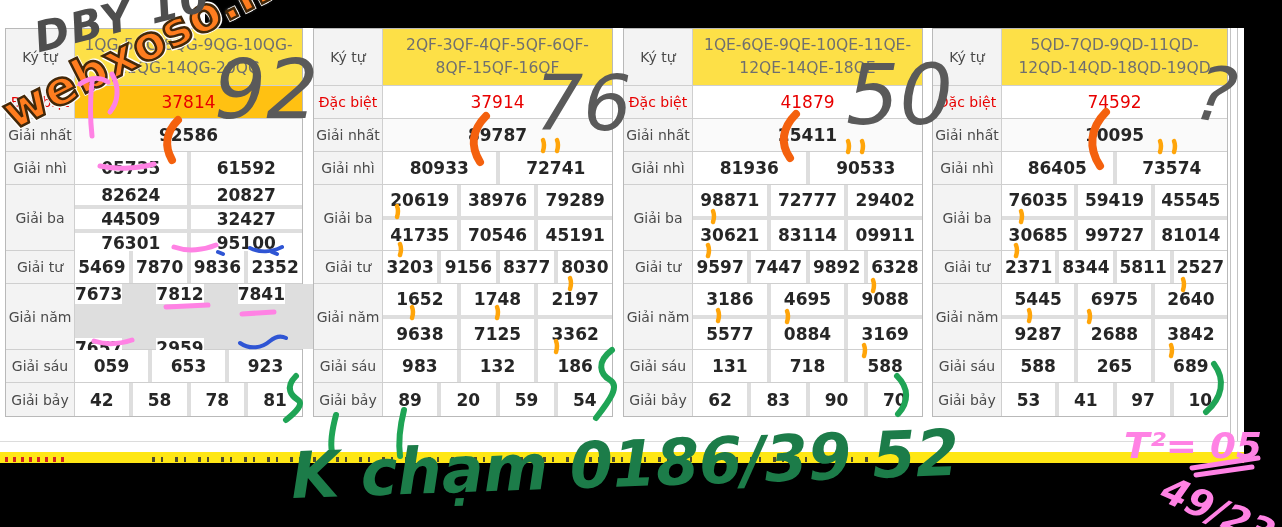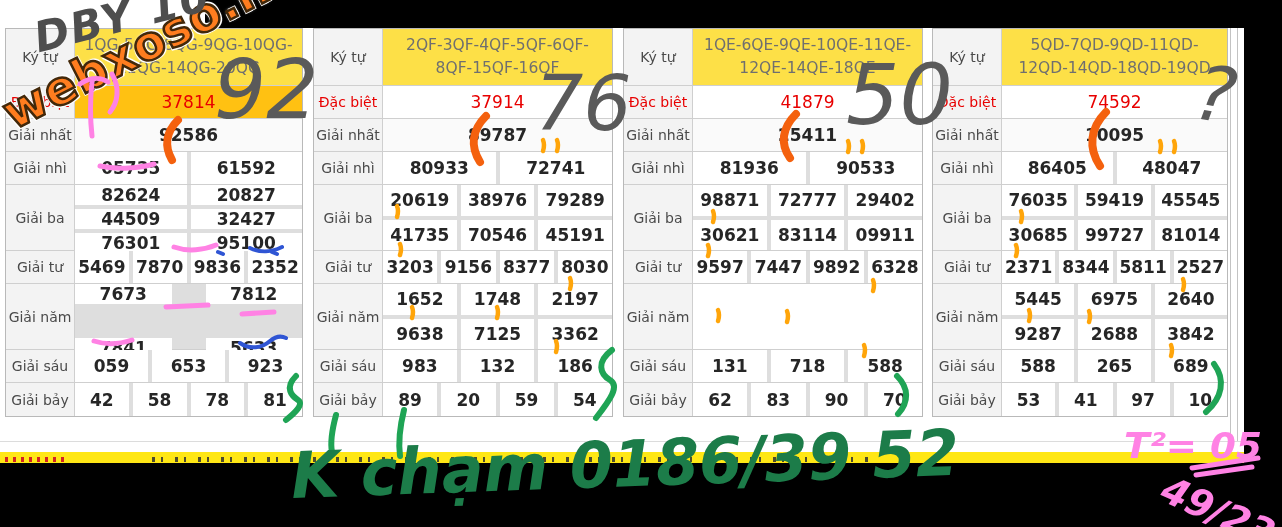--- a/index.html
+++ b/index.html
@@ -107,21 +107,21 @@
           <div class="lt-label">Giải tư</div>
           <div class="lt-cells" style="grid-template-columns: repeat(4, 1fr);">
             <div class="lt-cell">5469</div>
             <div class="lt-cell">7870</div>
             <div class="lt-cell">9836</div>
             <div class="lt-cell">2352</div>
           </div>
         </div>
         <div class="lt-row" style="height: 66px;">
           <div class="lt-label">Giải năm</div>
-          <div class="lt-cells" style="grid-template-columns: repeat(2, 1fr); gap: 34px;">
+          <div class="lt-cells" style="grid-template-columns: repeat(4, 1fr); gap: 34px;">
             <div class="lt-cell">7673</div>
             <div class="lt-cell">7812</div>
             <div class="lt-cell">7841</div>
             <div class="lt-cell">5633</div>
             <div class="lt-cell">7657</div>
             <div class="lt-cell">2959</div>
           </div>
         </div>
         <div class="lt-row" style="height: 33px;">
           <div class="lt-label">Giải sáu</div>
@@ -245,20 +245,28 @@
           <div class="lt-label">Giải tư</div>
           <div class="lt-cells" style="grid-template-columns: repeat(4, 1fr);">
             <div class="lt-cell">9597</div>
             <div class="lt-cell">7447</div>
             <div class="lt-cell">9892</div>
             <div class="lt-cell">6328</div>
           </div>
         </div>
         <div class="lt-row" style="height: 66px;">
           <div class="lt-label">Giải năm</div>
+          <div class="lt-cells" style="grid-template-columns: repeat(3, 1fr);">
+            <div class="lt-cell">3186</div>
+            <div class="lt-cell">4695</div>
+            <div class="lt-cell">9088</div>
+            <div class="lt-cell">5577</div>
+            <div class="lt-cell">0884</div>
+            <div class="lt-cell">3169</div>
+          </div>
         </div>
         <div class="lt-row" style="height: 33px;">
           <div class="lt-label">Giải sáu</div>
           <div class="lt-cells" style="grid-template-columns: repeat(3, 1fr);">
             <div class="lt-cell">131</div>
             <div class="lt-cell">718</div>
             <div class="lt-cell">588</div>
           </div>
         </div>
         <div class="lt-row" style="height: 33px;">
@@ -281,21 +289,21 @@
           <div class="lt-special">74592</div>
         </div>
         <div class="lt-row" style="height: 33px;">
           <div class="lt-label">Giải nhất</div>
           <div class="lt-single">10095</div>
         </div>
         <div class="lt-row" style="height: 33px;">
           <div class="lt-label">Giải nhì</div>
           <div class="lt-cells" style="grid-template-columns: repeat(2, 1fr);">
             <div class="lt-cell">86405</div>
-            <div class="lt-cell">48047</div>
+            <div class="lt-cell">73574</div>
           </div>
         </div>
         <div class="lt-row" style="height: 66px;">
           <div class="lt-label">Giải ba</div>
           <div class="lt-cells" style="grid-template-columns: repeat(3, 1fr);">
             <div class="lt-cell">76035</div>
             <div class="lt-cell">59419</div>
             <div class="lt-cell">45545</div>
             <div class="lt-cell">30685</div>
             <div class="lt-cell">99727</div>

